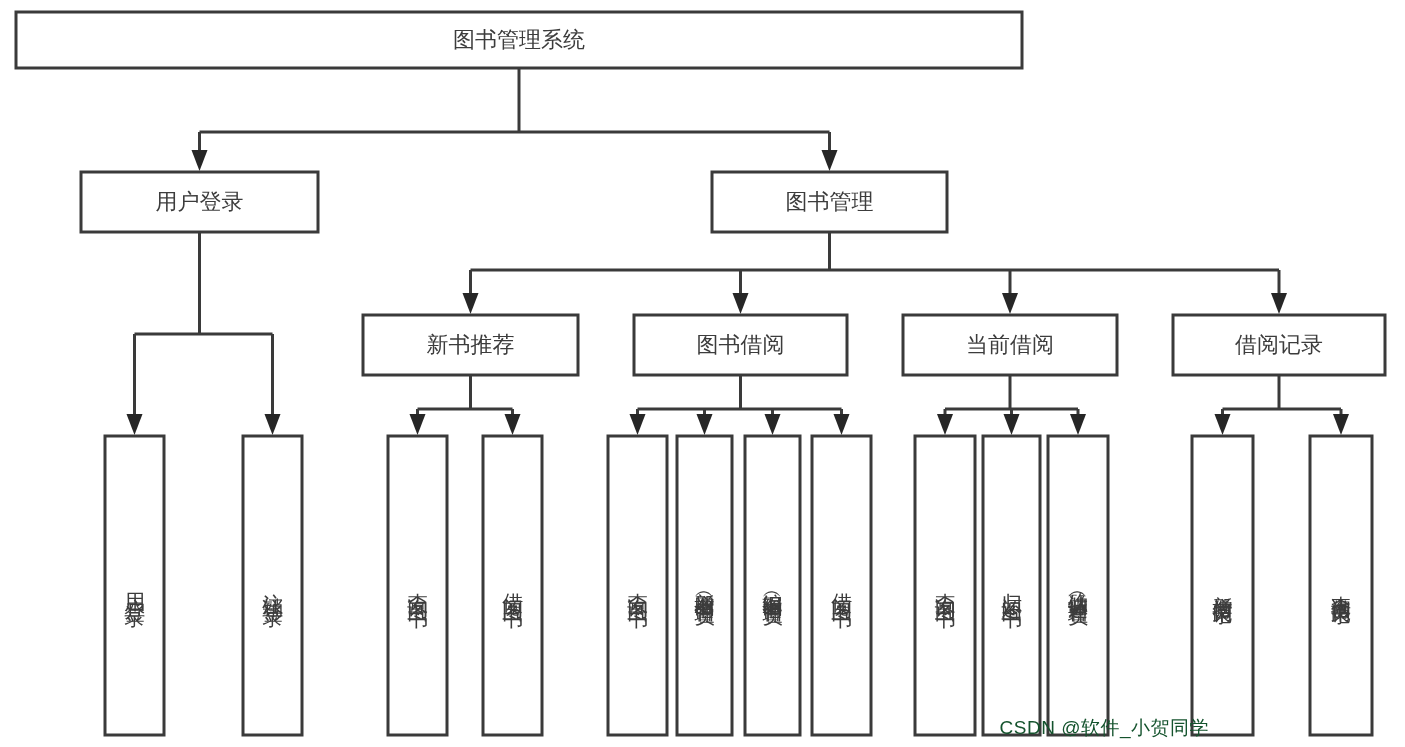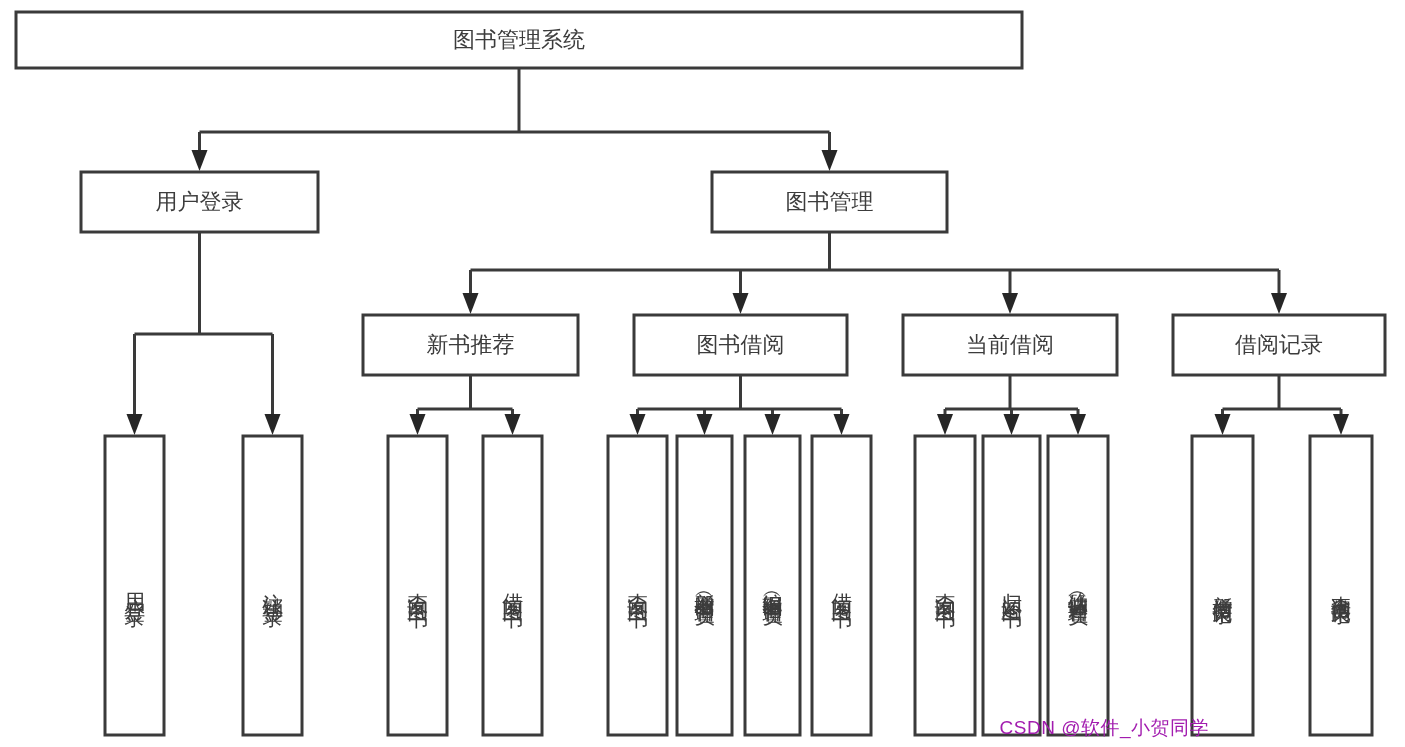--- a/index.html
+++ b/index.html
@@ -70,21 +70,21 @@
   .leaf-label.tight {
     font-size: 20px;
     letter-spacing: 2px;
   }
   .watermark {
     position: absolute;
     right: 18px;
     bottom: 6px;
     font-family: "Liberation Sans", "DejaVu Sans", sans-serif;
     font-size: 19px;
-    color: #a21caf;
+    color: #14532d;
     white-space: nowrap;
     letter-spacing: 0.5px;
   }
 </style>
 </head>
 <body>
 
 <div id="stage">
 
   <svg id="diagram" viewBox="0 0 1405 747">

